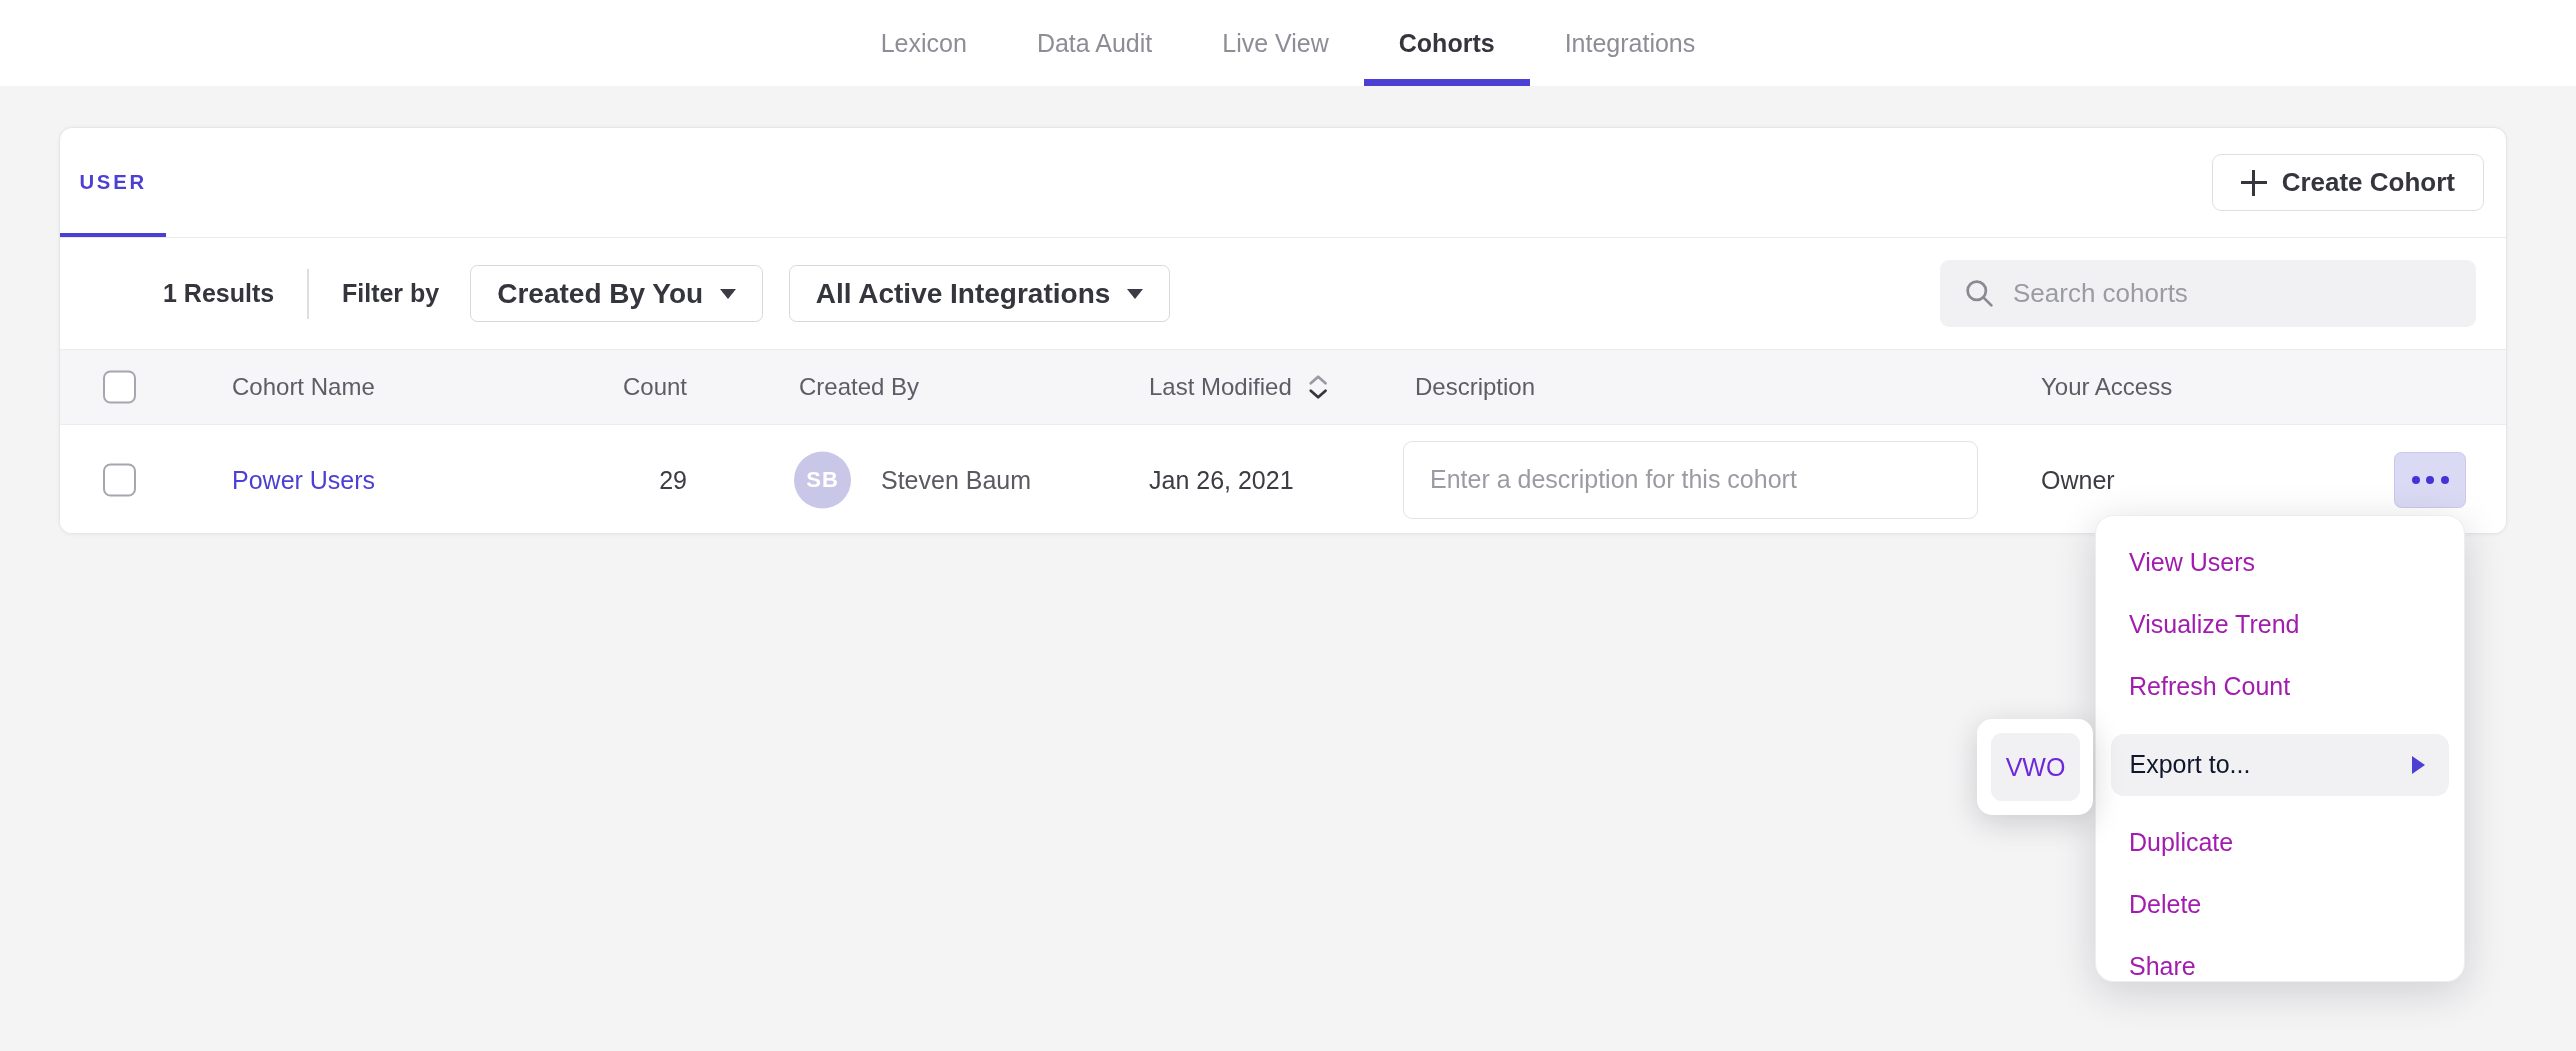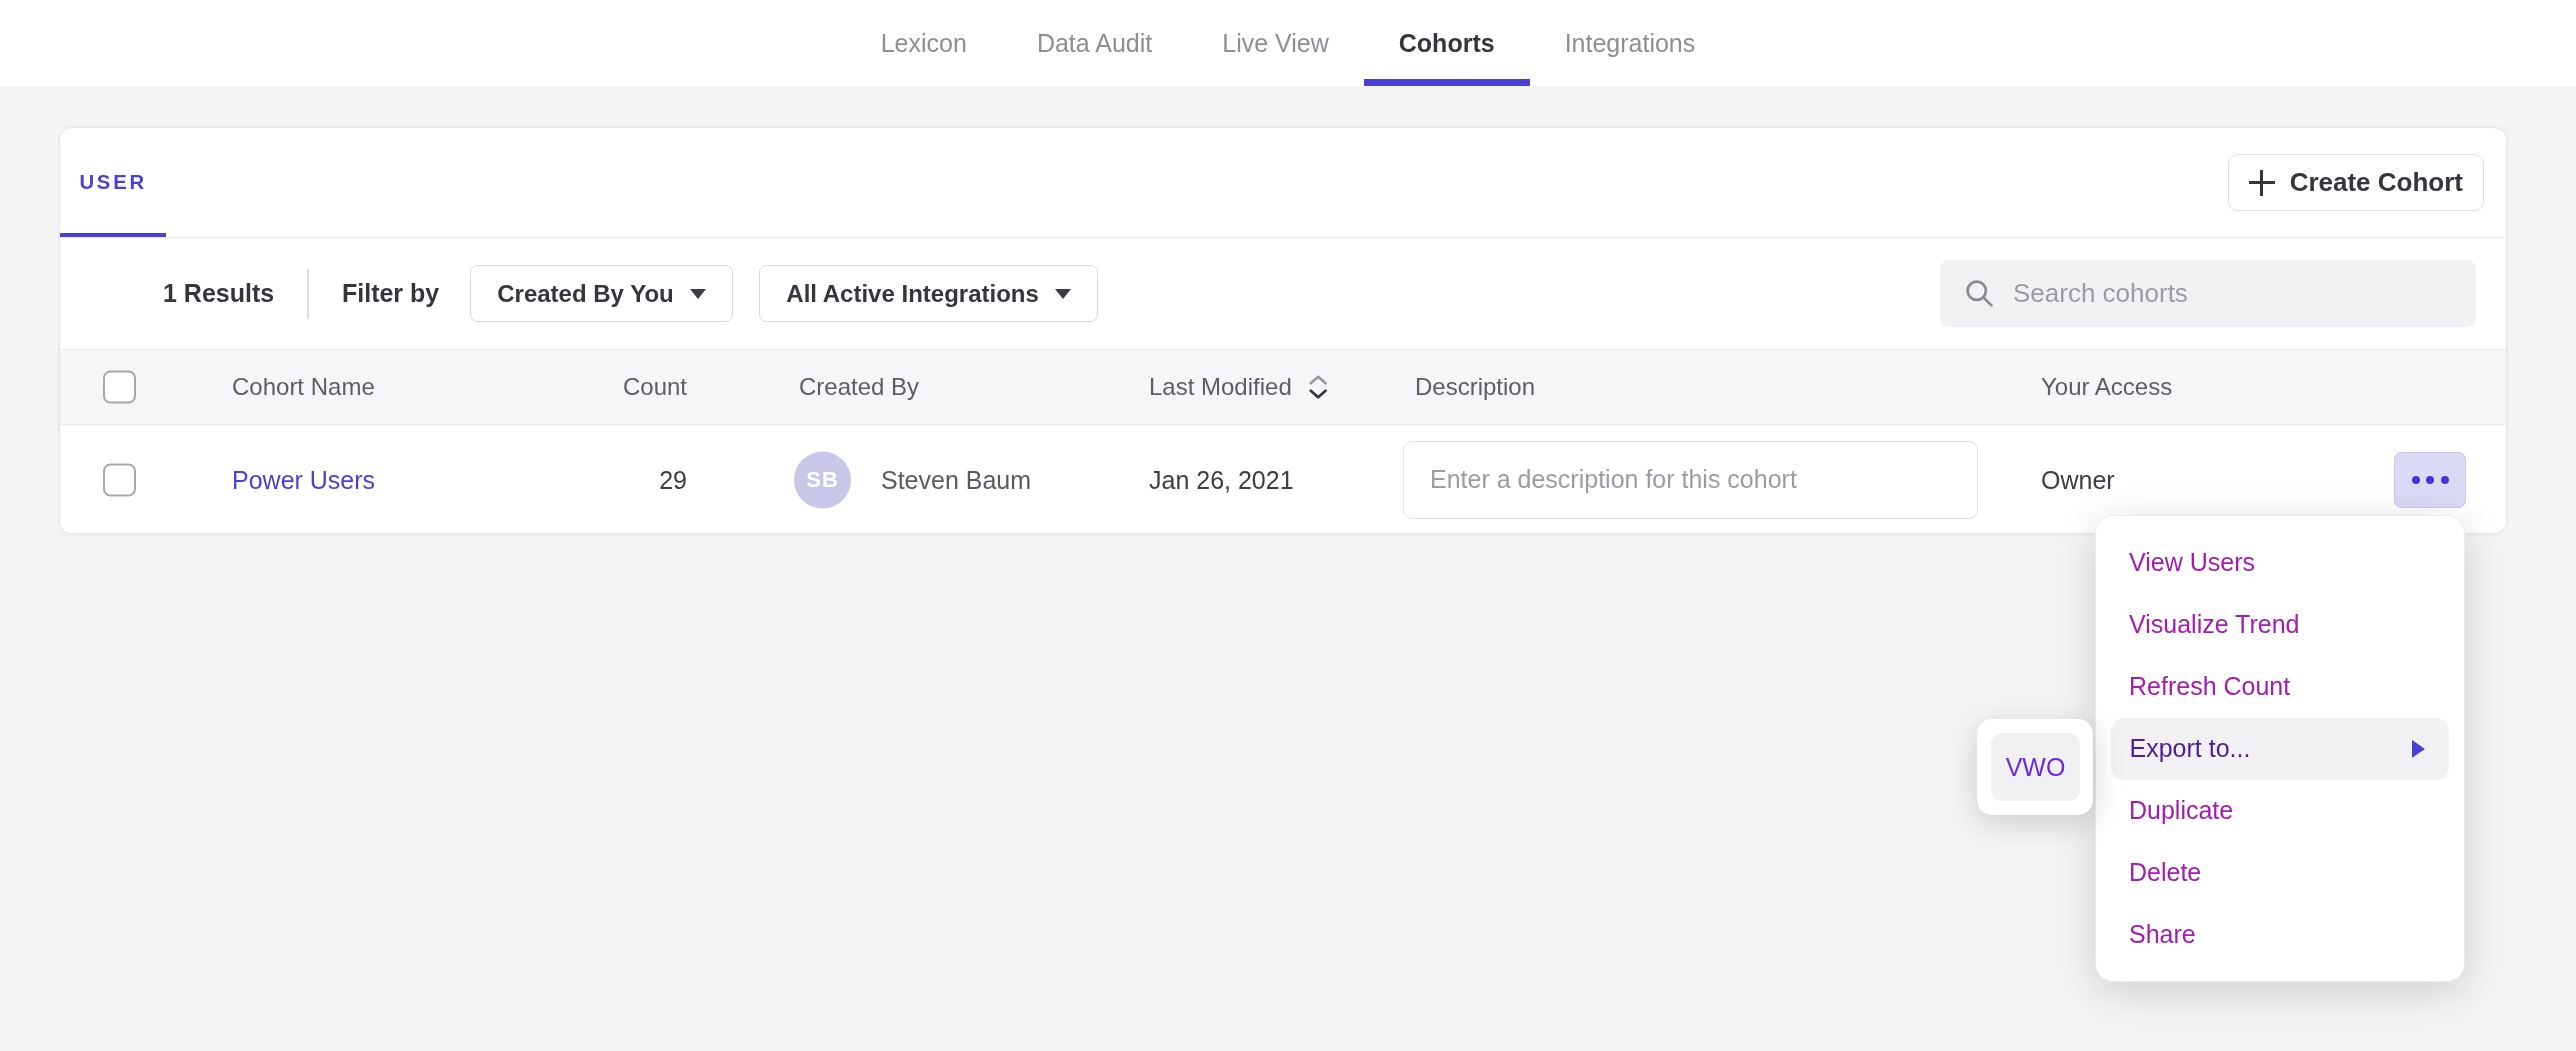--- a/index.html
+++ b/index.html
@@ -48,21 +48,21 @@
   }
   .user-tab {
     display: inline-flex; align-items: center;
     height: 100%; padding: 4.6px 19.4px 0 19.4px;
     border-bottom: 4.6px solid #4c3fd4;
     color: #4c3fd4; font-size: 20.3px; font-weight: 700; letter-spacing: 2.8px;
     cursor: pointer;
   }
   .create-btn {
     position: absolute; right: 22px; top: 26px;
-    height: 57px; padding: 0 20px;
+    height: 57px; padding: 0 28px;
     display: flex; align-items: center; gap: 15px;
     background: #ffffff; border: 0.9px solid #dfdfe3; border-radius: 9.2px;
     font-size: 26px; font-weight: 600; color: #35353d;
     cursor: pointer;
   }
   .plus-icon { width: 26px; height: 26px; position: relative; }
   .plus-icon::before, .plus-icon::after {
     content: ""; position: absolute; background: #35353d;
   }
   .plus-icon::before { left: 11px; top: 0; width: 3.7px; height: 26px; }
@@ -73,21 +73,21 @@
     height: 111px; display: flex; align-items: center;
     padding: 0 30.5px 0 103px;
   }
   .results-count { font-size: 25px; font-weight: 600; color: #35353d; white-space: nowrap; }
   .v-sep { width: 1.8px; height: 50px; background: #dedee2; margin: 0 33px; }
   .filter-by { font-size: 25px; font-weight: 600; color: #35353d; margin-right: 31px; white-space: nowrap; }
   .dropdown-btn {
     height: 57px; padding: 0 26px;
     display: flex; align-items: center; gap: 16.6px;
     background: #fff; border: 0.9px solid #d8d8dc; border-radius: 7.4px;
-    font-size: 24px; font-weight: 600; color: #35353d;
+    font-size: 28px; font-weight: 600; color: #35353d;
     cursor: pointer; white-space: nowrap;
   }
   .dropdown-btn + .dropdown-btn { margin-left: 26px; }
   .caret-down {
     width: 0; height: 0;
     border-left: 8.3px solid transparent; border-right: 8.3px solid transparent;
     border-top: 10.2px solid #3c3c44;
   }
   .spacer { flex: 1; }
   .search-box {
@@ -171,24 +171,24 @@
     padding: 15.7px 0;
     z-index: 5;
   }
   .menu-item {
     height: 62px; display: flex; align-items: center;
     padding: 0 33px;
     font-size: 25px; color: #a21caf;
     cursor: pointer;
   }
   .menu-item.highlighted {
-    margin: 0 15px; padding: 0 24px 0 18.5px;
+    margin: 16px 15px; padding: 0 24px 0 18.5px;
     border-radius: 13px;
     background: #f1f1f4;
-    color: #4c1d95;
+    color: #0f172a;
     justify-content: space-between;
   }
   .arrow-right {
     width: 0; height: 0;
     border-top: 9.2px solid transparent; border-bottom: 9.2px solid transparent;
     border-left: 13px solid #4c3fd4;
   }
 
   
   .export-submenu {

